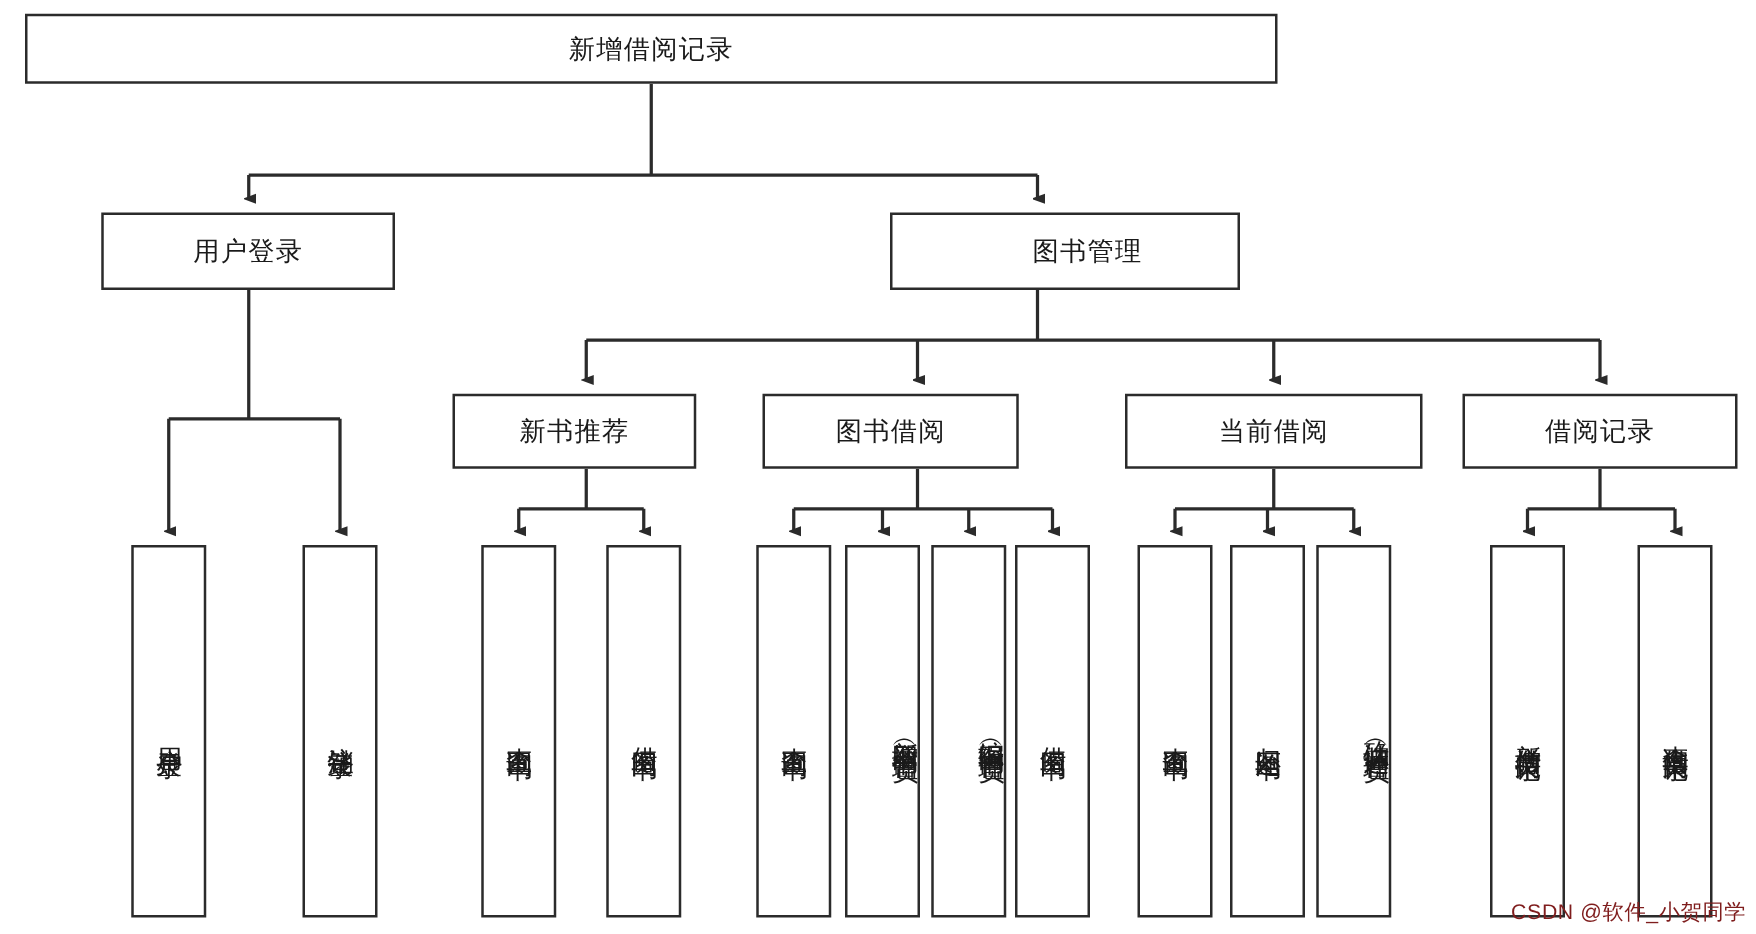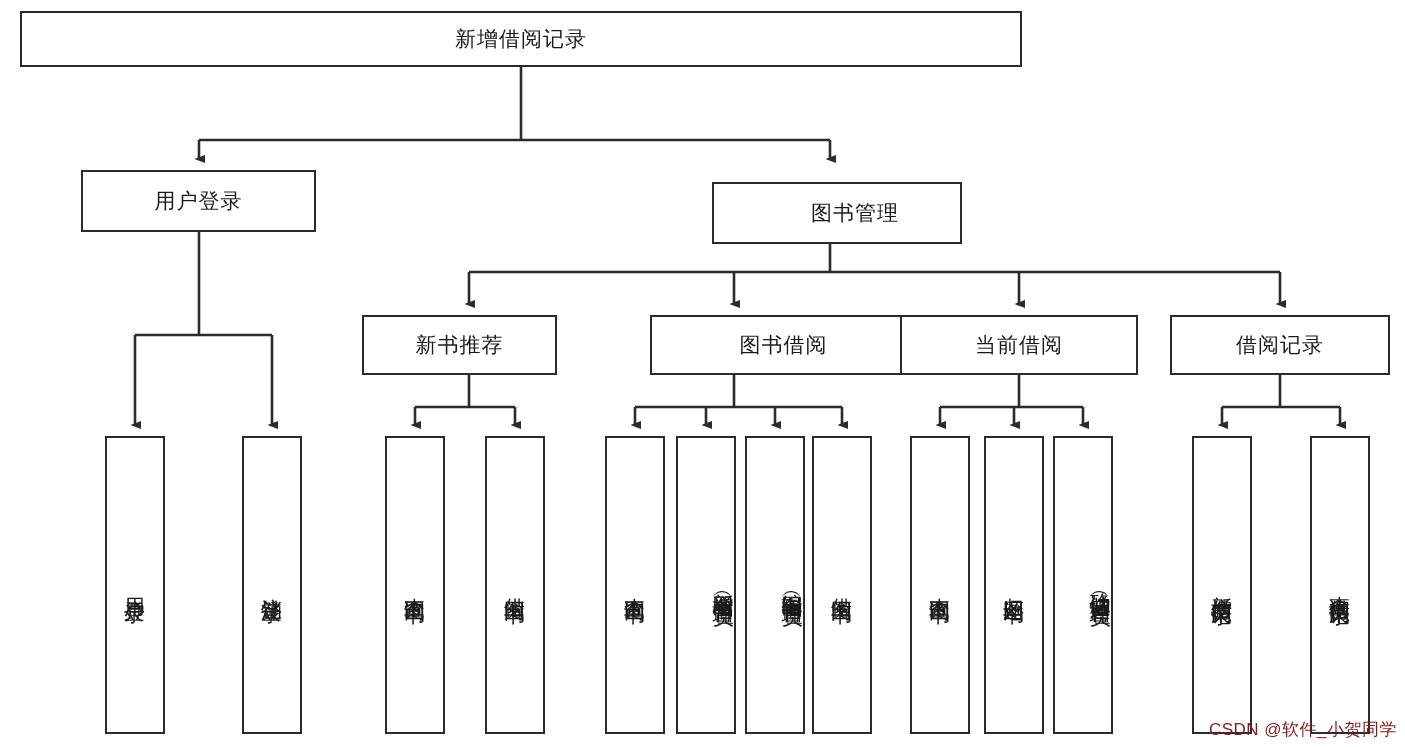--- a/index.html
+++ b/index.html
@@ -116,24 +116,24 @@
       <path d="M1280,375 L1280,407"></path>
       <path d="M1222,407 L1340,407"></path>
       <path d="M1222,407 L1222,425" marker-end="url(#arrow)"></path>
       <path d="M1340,407 L1340,425" marker-end="url(#arrow)"></path>
     </g>
   </svg>
 
   <div class="node horiz" id="n-root" style="left: 20px; top: 11px; width: 1002px; height: 56px;">新增借阅记录</div>
 
   <div class="node horiz" id="n-l2-0" style="left: 81px; top: 170px; width: 235px; height: 62px;">用户登录</div>
-  <div class="node horiz" id="n-l2-1" style="left: 712px; top: 182px; width: 250px; height: 62px; padding-left: 36px;">图书管理</div>
+  <div class="node horiz" id="n-l2-1" style="left: 712px; top: 170px; width: 280px; height: 62px; padding-left: 36px;">图书管理</div>
 
   <div class="node horiz" id="n-l3-0" style="left: 362px; top: 315px; width: 195px; height: 60px;">新书推荐</div>
-  <div class="node horiz" id="n-l3-1" style="left: 650px; top: 315px; width: 267px; height: 60px;">图书借阅</div>
+  <div class="node horiz" id="n-l3-1" style="left: 610px; top: 315px; width: 205px; height: 60px;">图书借阅</div>
   <div class="node horiz" id="n-l3-2" style="left: 900px; top: 315px; width: 238px; height: 60px;">当前借阅</div>
   <div class="node horiz" id="n-l3-3" style="left: 1170px; top: 315px; width: 220px; height: 60px;">借阅记录</div>
 
   <div class="node vert mid" id="n-lf-0" style="left: 105px; top: 436px; width: 60px; height: 298px;">用户登录</div>
   <div class="node vert mid" id="n-lf-1" style="left: 242px; top: 436px; width: 60px; height: 298px;">注销登录</div>
   <div class="node vert mid" id="n-lf-2" style="left: 385px; top: 436px; width: 60px; height: 298px;">查询图书</div>
   <div class="node vert mid" id="n-lf-3" style="left: 485px; top: 436px; width: 60px; height: 298px;">借阅图书</div>
   <div class="node vert mid" id="n-lf-4" style="left: 605px; top: 436px; width: 60px; height: 298px;">查询图书</div>
   <div class="node vert" id="n-lf-5" style="left: 676px; top: 436px; width: 60px; height: 298px;">新增图书（管理员）</div>
   <div class="node vert" id="n-lf-6" style="left: 745px; top: 436px; width: 60px; height: 298px;">编辑图书（管理员）</div>

